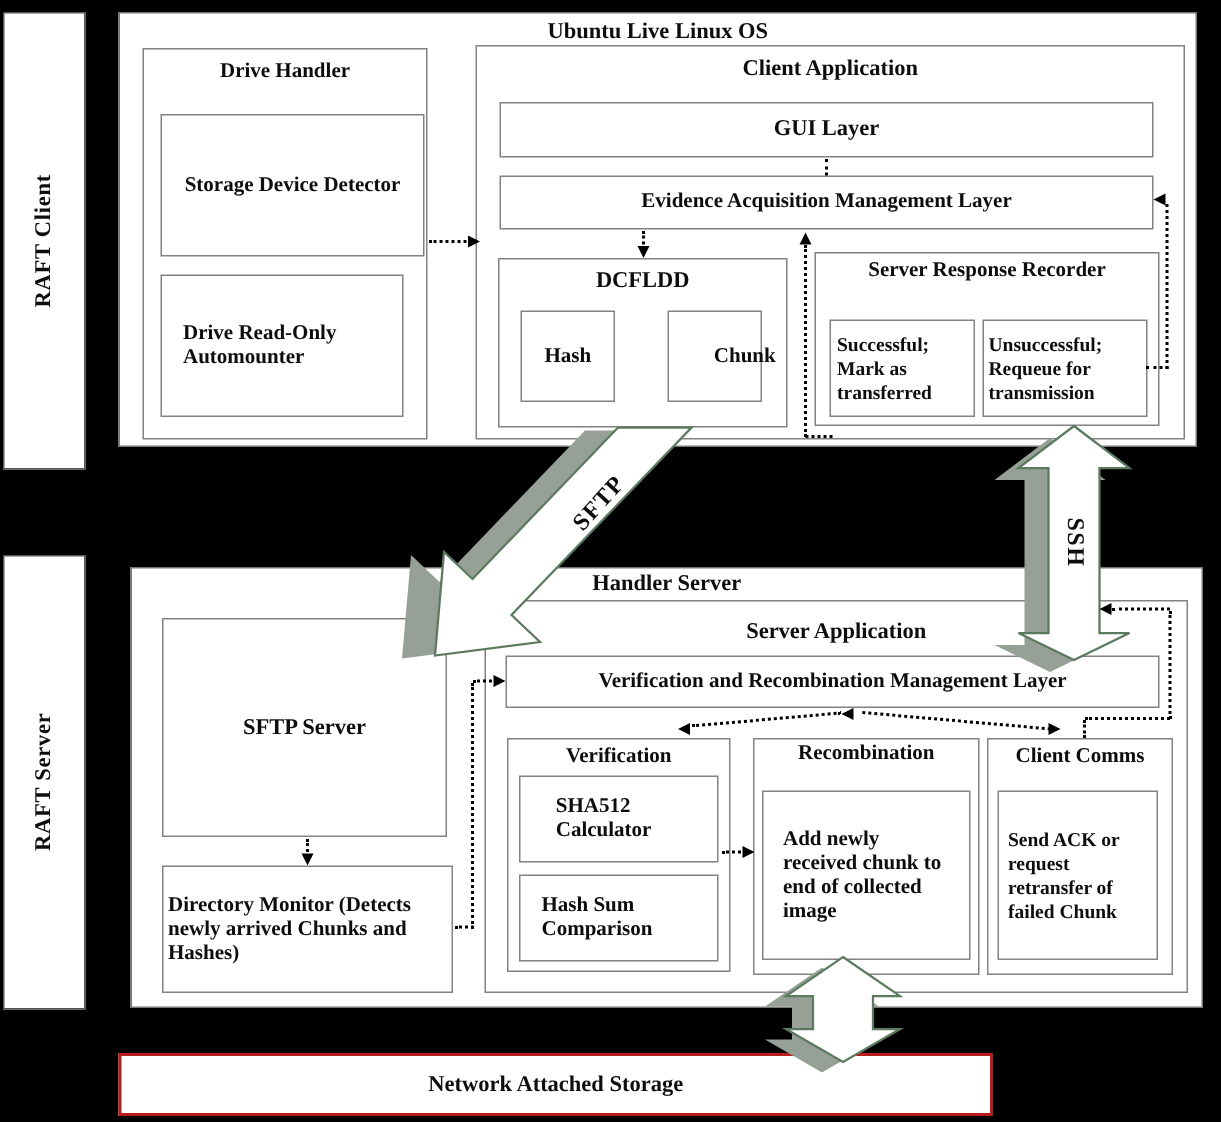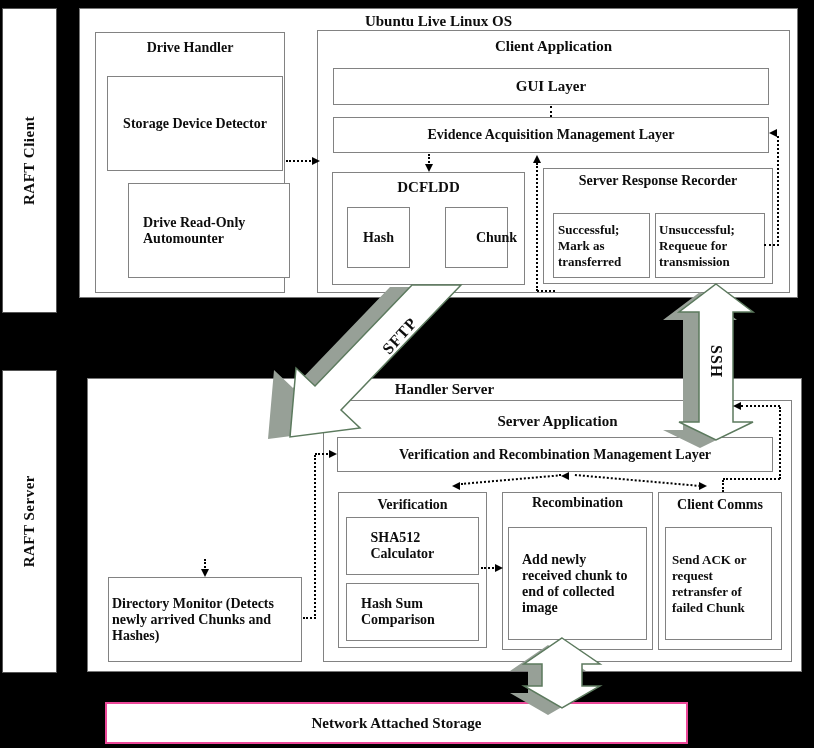--- a/index.html
+++ b/index.html
@@ -38,21 +38,21 @@
   </div>
 
   <div class="container" style="left:79px;top:8px;width:719px;height:290px;">
     <div class="titletop f15" style="top:4px;">Ubuntu Live Linux OS</div>
   </div>
 
   <div class="box" style="left:95px;top:32px;width:190px;height:261px;">
     <div class="titletop f14" style="top:7px;">Drive Handler</div>
   </div>
   <div class="box ctr f14" style="left:107px;top:76px;width:176px;height:95px;padding:0 14px;">Storage Device Detector</div>
-  <div class="box ctr f14" style="left:107px;top:183px;width:162px;height:95px;padding:0 14px;margin-left:21px;">Drive Read-Only Automounter</div>
+  <div class="box ctr f14" style="left:107px;top:183px;width:162px;height:95px;padding:0 14px;">Drive Read-Only Automounter</div>
 
   <div class="box" style="left:317px;top:30px;width:473px;height:263px;">
     <div class="titletop f15" style="top:7px;">Client Application</div>
   </div>
   <div class="box ctr f15" style="left:333px;top:68px;width:436px;height:37px;">GUI Layer</div>
   <div class="box ctr f14" style="left:333px;top:117px;width:436px;height:36px;">Evidence Acquisition Management Layer</div>
 
   <div class="box" style="left:332px;top:172px;width:193px;height:113px;">
     <div class="titletop f15" style="top:6px;">DCFLDD</div>
   </div>
@@ -62,20 +62,21 @@
   <div class="box" style="left:543px;top:168px;width:230px;height:116px;">
     <div class="titletop f14" style="top:4px;"><span style="display:inline-block;width:170px;">Server Response Recorder</span></div>
   </div>
   <div class="box ctr f13" style="left:553px;top:213px;width:97px;height:65px;padding:0 4px;">Successful; Mark as transferred</div>
   <div class="box ctr f13" style="left:655px;top:213px;width:110px;height:65px;padding:0 3px;">Unsuccessful; Requeue for transmission</div>
 
   <div class="container" style="left:87px;top:378px;width:715px;height:294px;">
     <div class="titletop f15" style="top:2px;">Handler Server</div>
   </div>
 
+  <div class="box ctr f15" style="left:108px;top:412px;width:190px;height:146px;">SFTP Server</div>
   <div class="box ctr f14" style="left:108px;top:577px;width:194px;height:85px;padding:0 3px;">Directory Monitor (Detects newly arrived Chunks and Hashes)</div>
 
   <div class="box" style="left:323px;top:400px;width:469px;height:262px;">
     <div class="titletop f15" style="top:12px;">Server Application</div>
   </div>
   <div class="box ctr f14" style="left:337px;top:437px;width:436px;height:35px;">Verification and Recombination Management Layer</div>
 
   <div class="box" style="left:338px;top:492px;width:149px;height:156px;">
     <div class="titletop f14" style="top:4px;">Verification</div>
   </div>
@@ -87,21 +88,21 @@
   <div class="box" style="left:502px;top:492px;width:151px;height:158px;">
     <div class="titletop f14" style="top:2px;">Recombination</div>
   </div>
   <div class="box ctr f14" style="left:508px;top:527px;width:139px;height:113px;padding:14px 13px;">Add newly received chunk to end of collected image</div>
 
   <div class="box" style="left:658px;top:492px;width:124px;height:158px;">
     <div class="titletop f14" style="top:4px;">Client Comms</div>
   </div>
   <div class="box ctr f13" style="left:665px;top:527px;width:107px;height:113px;padding:0 6px;">Send ACK or request retransfer of failed Chunk</div>
 
-  <div class="box ctr f15" style="left:105px;top:702px;width:583px;height:42px;border:2px solid #ec4899;">Network Attached Storage</div>
+  <div class="box ctr f15" style="left:79px;top:702px;width:583px;height:42px;border:2px solid #b91c1c;">Network Attached Storage</div>
 
   <svg id="arrow-svg" width="814" height="748" viewBox="0 0 814 748">
 
     <polygon points="390,287 293,388 274,370 268,439 338,430 319,412 439,287" fill="#97a097"></polygon>
     <polygon points="412,285 315,386 296,368 290,437 360,428 341,410 461,285" fill="#ffffff" stroke="#5c7a5e" stroke-width="1.5"></polygon>
 
     <polygon points="700,292 737,320 717,320 717,430 737,430 700,448 663,430 683,430 683,320 663,320" fill="#97a097"></polygon>
     <polygon points="716,284 753,312 733,312 733,422 753,422 716,440 679,422 699,422 699,312 679,312" fill="#ffffff" stroke="#5c7a5e" stroke-width="1.5"></polygon>
 
     <polygon points="548,645 586,671 568,671 568,693 586,693 548,715 510,693 528,693 528,671 510,671" fill="#97a097"></polygon>

